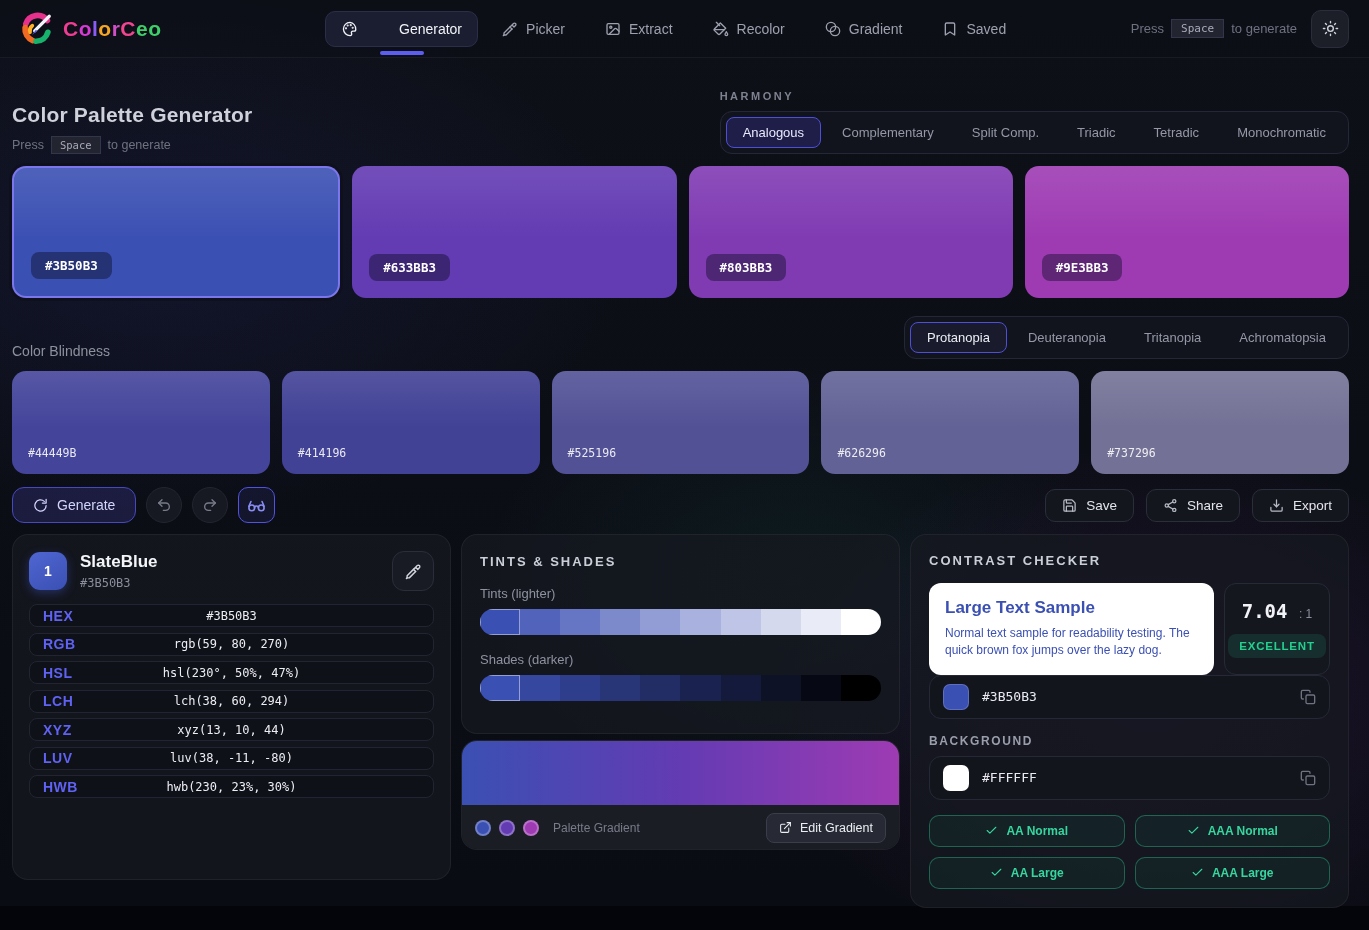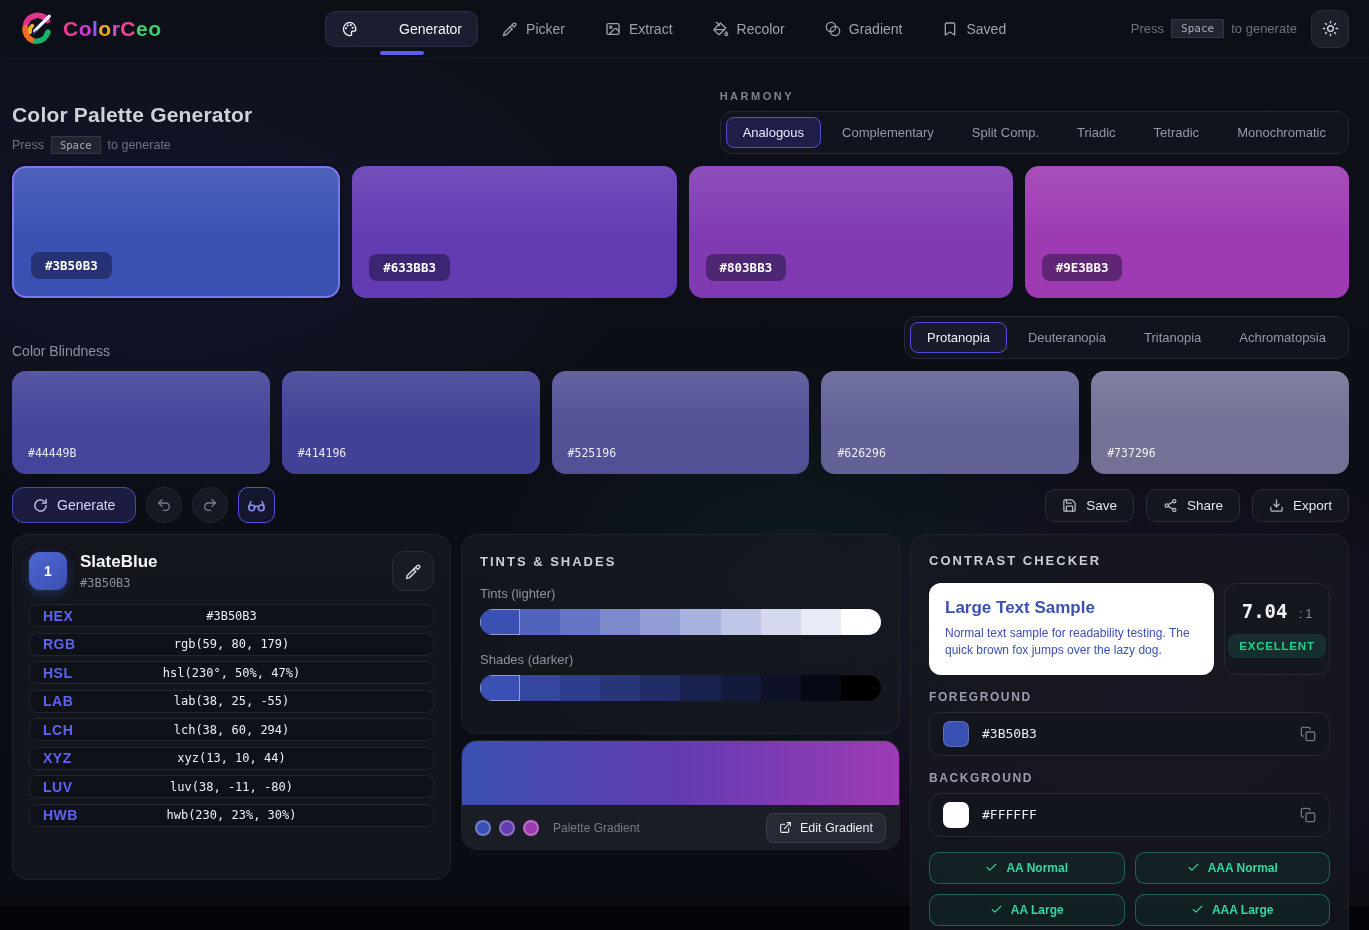--- a/index.html
+++ b/index.html
@@ -336,29 +336,25 @@
               </svg>
           </button>
         </div>
         <div>
           <div class="val-row">
               <span class="val-label">HEX</span>
               <span class="val-text">#3B50B3</span>
             </div>
           <div class="val-row">
               <span class="val-label">RGB</span>
-              <span class="val-text">rgb(59, 80, 179)</span>
+              <span class="val-text">rgb(59, 80, 270)</span>
             </div>
           <div class="val-row">
               <span class="val-label">HSL</span>
               <span class="val-text">hsl(230°, 50%, 47%)</span>
-            </div>
-          <div class="val-row">
-              <span class="val-label">LAB</span>
-              <span class="val-text">lab(38, 25, -55)</span>
             </div>
           <div class="val-row">
               <span class="val-label">LCH</span>
               <span class="val-text">lch(38, 60, 294)</span>
             </div>
           <div class="val-row">
               <span class="val-label">XYZ</span>
               <span class="val-text">xyz(13, 10, 44)</span>
             </div>
           <div class="val-row">
@@ -427,21 +423,20 @@
         <div class="sample-row">
           <div class="sample-box">
             <div class="sample-title" style="color: rgb(59, 80, 179);">Large Text Sample</div>
             <div class="sample-body" style="color: rgb(59, 80, 179);">Normal text sample for readability testing. The quick brown fox jumps over the lazy dog.</div>
           </div>
           <div class="ratio-box">
             <div class="ratio-val"><span>7.04</span> <span class="ratio-unit">: 1</span></div>
             <div class="grade-badge">EXCELLENT</div>
           </div>
         </div>
-        <div class="fgbg-label">FOREGROUND</div>
         <div class="color-input">
           <span class="mini-swatch" style="background: rgb(59, 80, 179);"></span>
           <span class="color-hex">#3B50B3</span>
           <span class="copy-btn">
             <svg class="ic" viewBox="0 0 24 24" stroke-width="1.8">
                 <rect x="9" y="9" width="13" height="13" rx="2"></rect>
                 <path d="M5 15H4a2 2 0 0 1-2-2V4a2 2 0 0 1 2-2h9a2 2 0 0 1 2 2v1"></path>
               </svg>
           </span>
         </div>

